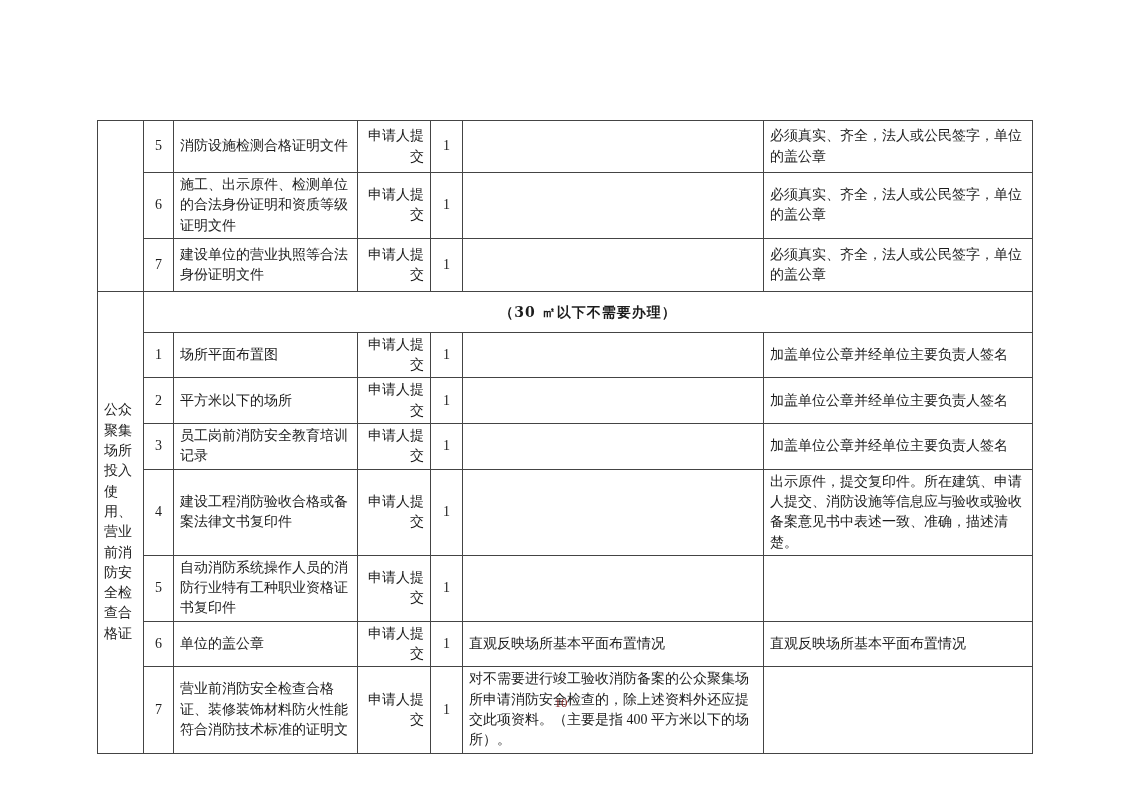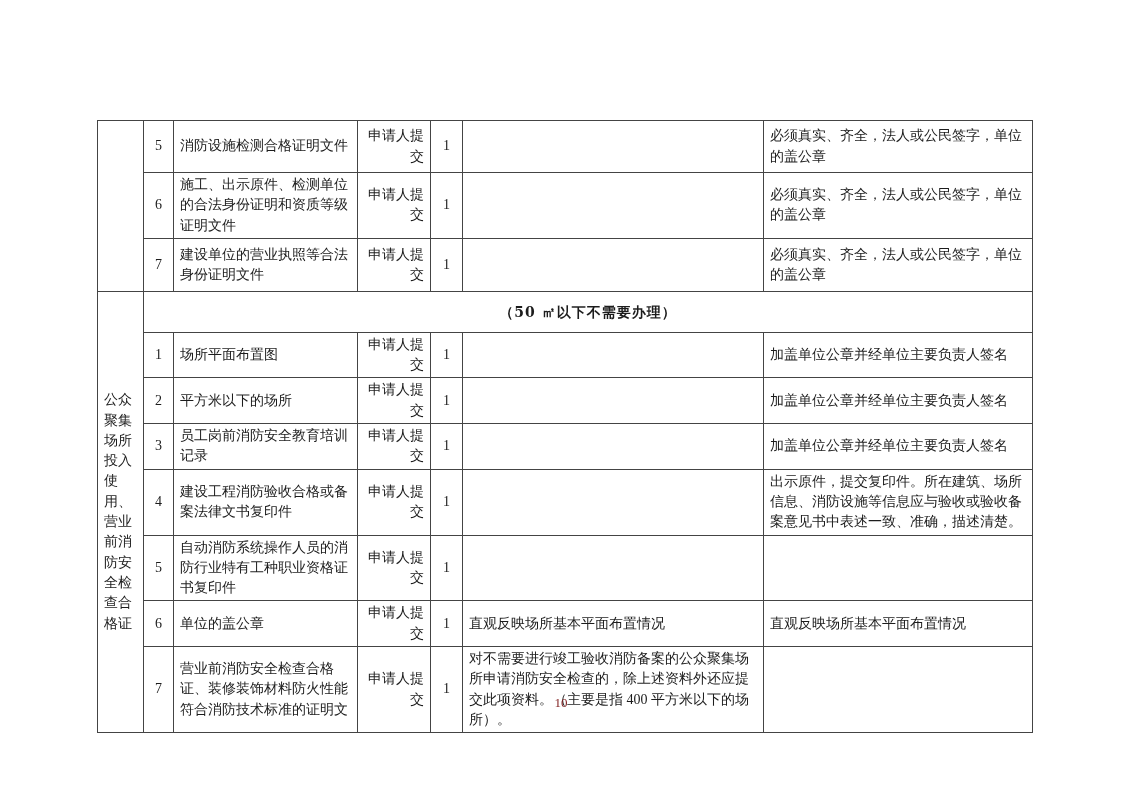--- a/index.html
+++ b/index.html
@@ -124,21 +124,21 @@
           <td class="num-cell">7</td>
           <td class="item-cell">建设单位的营业执照等合法身份证明文件</td>
           <td class="submit-cell">申请人提交</td>
           <td class="count-cell">1</td>
           <td class="desc-cell"></td>
           <td class="req-cell">必须真实、齐全，法人或公民签字，单位的盖公章</td>
         </tr>
 
         <tr style="height:41px">
           <td class="cat-cell" rowspan="8">公众聚集场所投入使用、营业前消防安全检查合格证</td>
-          <td class="note-cell" colspan="6">（50 ㎡以下不需要办理）</td>
+          <td class="note-cell" colspan="6">（30 ㎡以下不需要办理）</td>
         </tr>
         <tr style="height:43px">
           <td class="num-cell">1</td>
           <td class="item-cell">场所平面布置图</td>
           <td class="submit-cell">申请人提交</td>
           <td class="count-cell">1</td>
           <td class="desc-cell"></td>
           <td class="req-cell">加盖单位公章并经单位主要负责人签名</td>
         </tr>
         <tr style="height:42px">
@@ -156,21 +156,21 @@
           <td class="count-cell">1</td>
           <td class="desc-cell"></td>
           <td class="req-cell">加盖单位公章并经单位主要负责人签名</td>
         </tr>
         <tr style="height:47px">
           <td class="num-cell">4</td>
           <td class="item-cell">建设工程消防验收合格或备案法律文书复印件</td>
           <td class="submit-cell">申请人提交</td>
           <td class="count-cell">1</td>
           <td class="desc-cell"></td>
-          <td class="req-cell dense">出示原件，提交复印件。所在建筑、场所信息、消防设施等信息应与验收或验收备案意见书中表述一致、准确，描述清楚。</td>
+          <td class="req-cell dense">出示原件，提交复印件。所在建筑、申请人提交、消防设施等信息应与验收或验收备案意见书中表述一致、准确，描述清楚。</td>
         </tr>
         <tr style="height:48px">
           <td class="num-cell">5</td>
           <td class="item-cell">自动消防系统操作人员的消防行业特有工种职业资格证书复印件</td>
           <td class="submit-cell">申请人提交</td>
           <td class="count-cell">1</td>
           <td class="desc-cell"></td>
           <td class="req-cell"></td>
         </tr>
         <tr style="height:45px">

